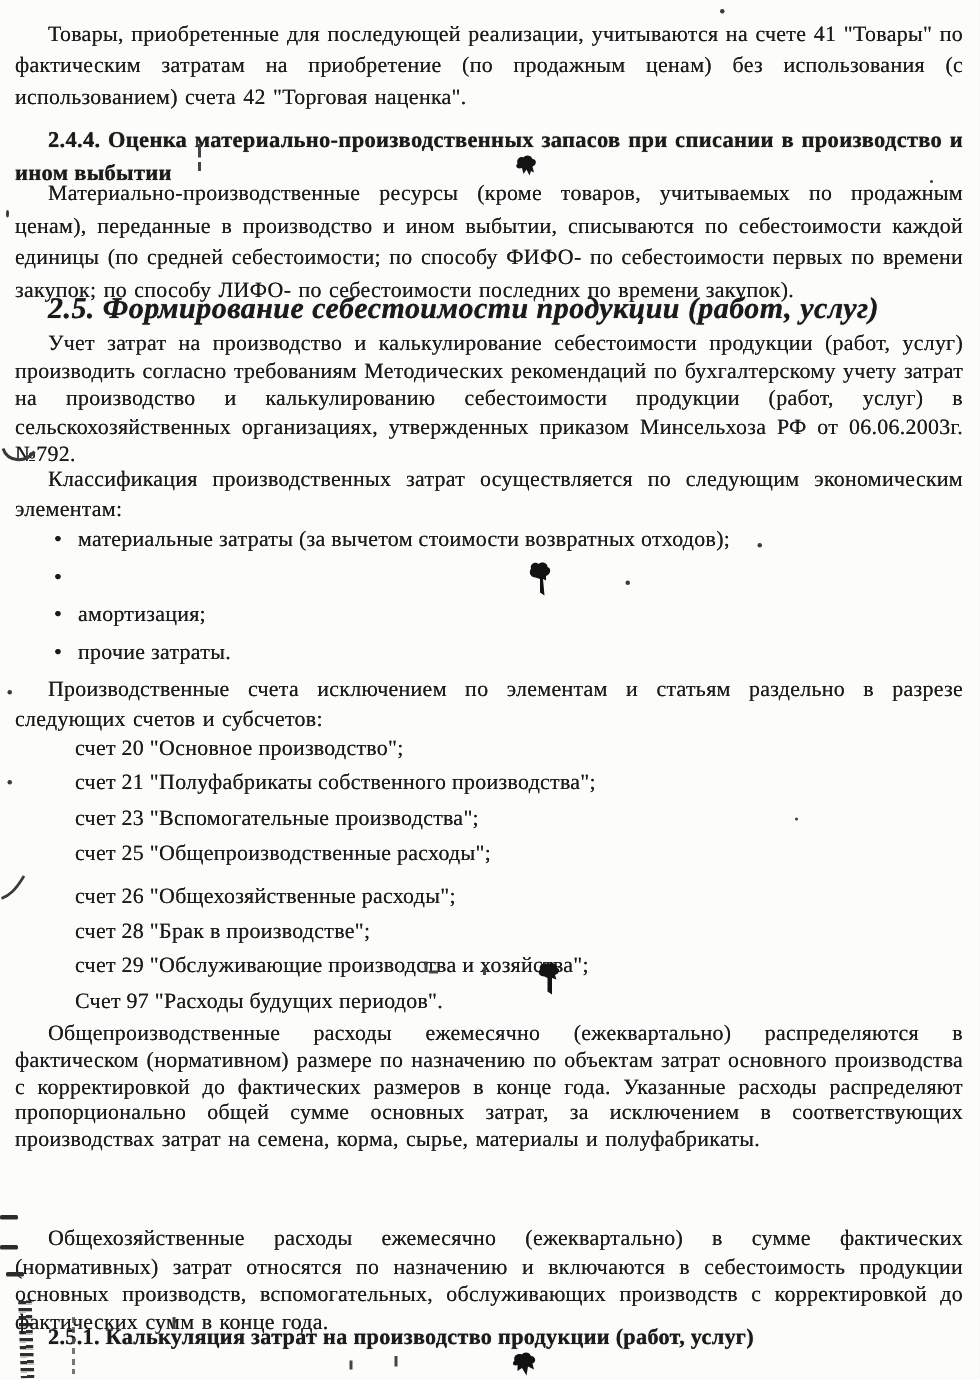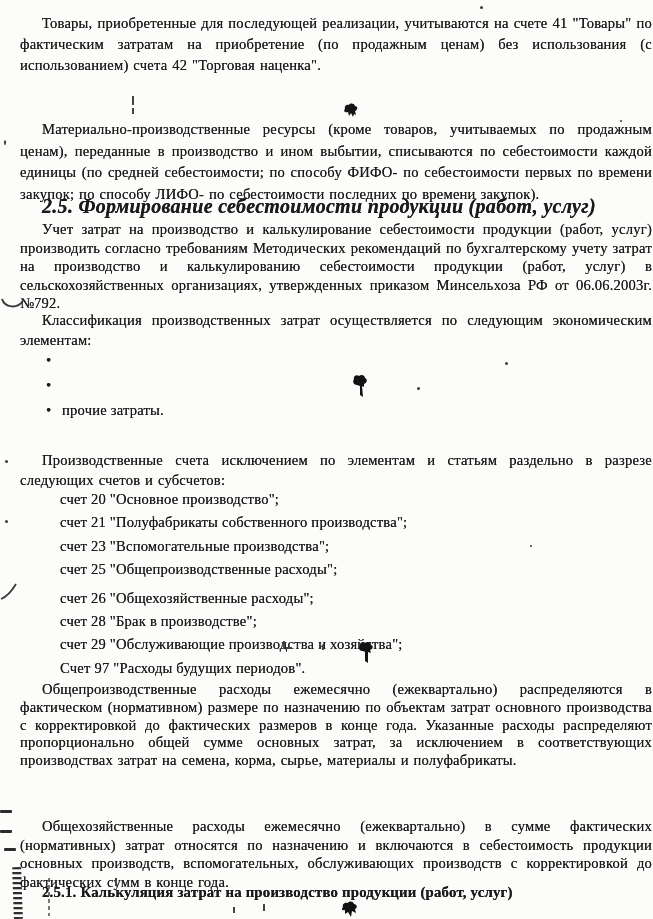--- a/index.html
+++ b/index.html
@@ -7,21 +7,21 @@
     width:653px;height:919px;
     background:#f6f6f4;
     font-family:"Liberation Serif","DejaVu Serif",serif;
     overflow:hidden;
   }
   .page{
     position:relative;width:653px;height:919px;
     background:#fcfcfa;
     color:#1b1b1b;overflow:hidden;
   }
-  .blk{position:absolute;left:20px;width:632px;}
+  .blk{position:absolute;left:10px;width:632px;}
   .para{
     font-size:14.6px;line-height:21px;text-align:justify;
     text-indent:22px;letter-spacing:.2px;word-spacing:1px;
     text-shadow:0 0 .4px rgba(20,20,20,.85);
   }
   .heading{
     font-weight:bold;font-size:15px;line-height:22px;
     text-align:justify;text-indent:22px;letter-spacing:.2px;
     text-shadow:0 0 .5px rgba(10,10,10,.9);
   }
@@ -56,32 +56,34 @@
   }
   .ldash{position:absolute;left:0px;width:12px;height:2.5px;background:#2c2c2c;border-radius:1px;}
 </style>
 </head>
 <body>
 
 <div class="page">
 
   <div class="blk para" style="top:13px;">Товары, приобретенные для последующей реализации, учитываются на счете 41 "Товары" по фактическим затратам на приобретение (по продажным ценам) без использования (с использованием) счета 42 "Торговая наценка".</div>
 
+  <div class="blk heading" style="top:83px;">2.4.4. Оценка материально-производственных запасов при списании в производство и ином выбытии</div>
 
   <div class="blk para" style="top:119px;line-height:21.5px;">Материально-производственные ресурсы (кроме товаров, учитываемых по продажным ценам), переданные в производство и ином выбытии, списываются по себестоимости каждой единицы (по средней себестоимости; по способу ФИФО- по себестоимости первых по времени закупок; по способу ЛИФО- по себестоимости последних по времени закупок).</div>
 
   <div class="blk heading-italic" style="top:196px;">2.5. Формирование себестоимости продукции (работ, услуг)</div>
 
   <div class="blk para" style="top:220px;line-height:18.5px;">Учет затрат на производство и калькулирование себестоимости продукции (работ, услуг) производить согласно требованиям Методических рекомендаций по бухгалтерскому учету затрат на производство и калькулированию себестоимости продукции (работ, услуг) в сельскохозяйственных организациях, утвержденных приказом Минсельхоза РФ от 06.06.2003г. №792.</div>
 
   <div class="blk para" style="top:310px;line-height:20px;">Классификация производственных затрат осуществляется по следующим экономическим элементам:</div>
 
   <div class="blk" style="top:350px;">
+    <div class="bullet-row"><span class="bdot"></span><span>материальные затраты (за вычетом стоимости возвратных отходов);</span></div>
     <div class="bullet-row"><span class="bdot"></span></div>
-    <div class="bullet-row"><span class="bdot"></span></div>
+    <div class="bullet-row"><span class="bdot"></span><span>амортизация;</span></div>
     <div class="bullet-row"><span class="bdot"></span><span>прочие затраты.</span></div>
   </div>
 
   <div class="blk para" style="top:450px;line-height:20px;">Производственные счета исключением по элементам и статьям раздельно в разрезе следующих счетов и субсчетов:</div>
 
   <div class="blk" style="top:489px;">
     <div class="acct-line">счет 20 "Основное производство";</div>
     <div class="acct-line">счет 21 "Полуфабрикаты собственного производства";</div>
     <div class="acct-line">счет 23 "Вспомогательные производства";</div>
     <div class="acct-line">счет 25 "Общепроизводственные расходы";</div>

